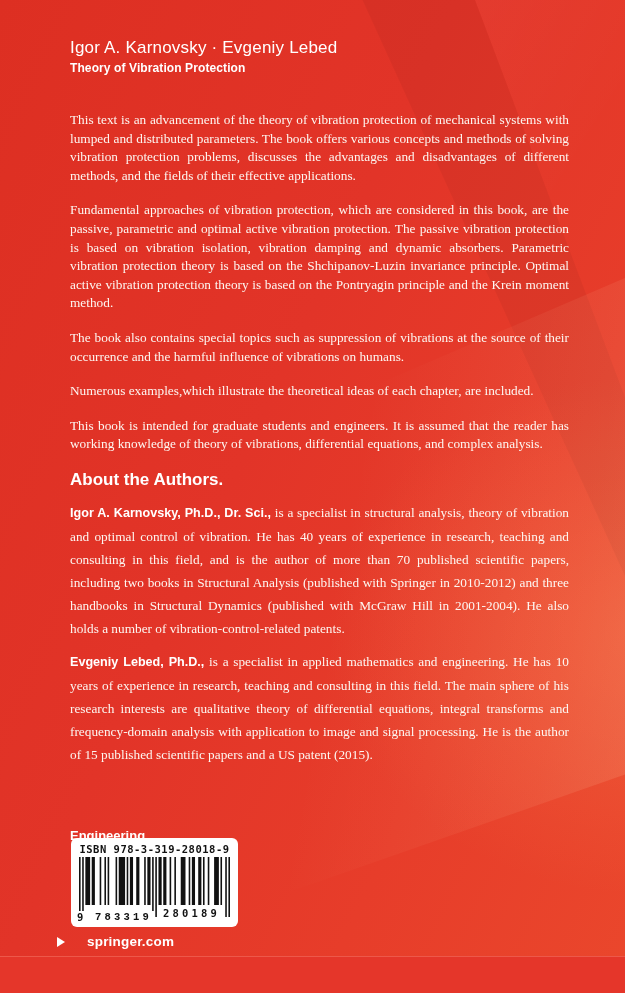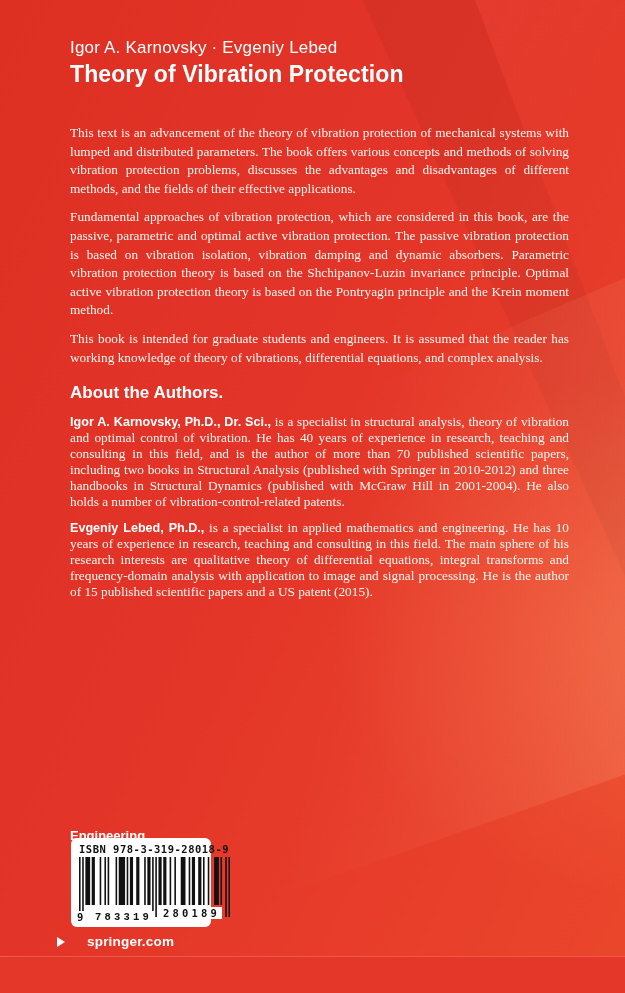--- a/index.html
+++ b/index.html
@@ -20,51 +20,51 @@
   .facet-3{background:linear-gradient(100deg,rgba(255,255,255,0) 55%,rgba(255,200,160,0.10) 85%,rgba(255,220,180,0.16) 100%);
     clip-path:polygon(0 55%,100% 28%,100% 78%,0 100%);}
   .content{
     position:absolute;left:70px;top:38px;width:499px;
   }
   .authors-line{
     font-size:17px;font-weight:400;letter-spacing:0.2px;color:#fff;
     margin:0 0 3px 0;
   }
   .book-title{
-    font-size:23px;font-weight:700;color:#fff;letter-spacing:0.1px;
+    font-size:12px;font-weight:700;color:#fff;letter-spacing:0.1px;
     margin:0 0 36px 0;
   }
   .blurb p{
     font-family:"Liberation Serif",serif;
     font-size:13.3px;line-height:18.6px;
     text-align:justify;
-    margin:4px 0 10px 0;
+    margin:16px 0 10px 0;
     color:#fdf6f1;
   }
   .about-heading{
     font-size:17px;font-weight:700;color:#fff;
     margin:16px 0 11px 0;
   }
   .bio{
     font-family:"Liberation Serif",serif;
-    font-size:13.3px;line-height:16px;
+    font-size:13.3px;line-height:23px;
     text-align:justify;
     margin:0 0 10px 0;
     color:#fdf6f1;
   }
   .bio .bio-name{
     font-family:"Liberation Sans",sans-serif;
     font-size:12.6px;font-weight:700;color:#fff;
   }
   .category-label{
     position:absolute;left:70px;top:816px;
     font-size:13px;font-weight:700;color:#fff;margin-top:12px;
   }
   .isbn-box{
-    position:absolute;left:71px;top:838px;width:140px;height:89px;
+    position:absolute;left:71px;top:838px;width:167px;height:89px;
     background:#fff;border-radius:6px;
     box-sizing:border-box;
     padding:5px 8px 0 8px;
   }
   .isbn-label{
     font-family:"DejaVu Sans Mono","Liberation Mono",monospace;
     font-size:10.5px;font-weight:700;color:#111;
     text-align:center;letter-spacing:0.5px;
     white-space:nowrap;
   }
@@ -106,20 +106,22 @@
   <div class="facet facet-2"></div>
   <div class="facet facet-3"></div>
 
   <div class="content">
     <div class="authors-line">Igor A. Karnovsky · Evgeniy Lebed</div>
     <div class="book-title">Theory of Vibration Protection</div>
 
     <div class="blurb">
       <p>This text is an advancement of the theory of vibration protection of mechanical systems with lumped and distributed parameters. The book offers various concepts and methods of solving vibration protection problems, discusses the advantages and disadvantages of different methods, and the fields of their effective applications.</p>
       <p>Fundamental approaches of vibration protection, which are considered in this book, are the passive, parametric and optimal active vibration protection. The passive vibration protection is based on vibration isolation, vibration damping and dynamic absorbers. Parametric vibration protection theory is based on the Shchipanov-Luzin invariance principle. Optimal active vibration protection theory is based on the Pontryagin principle and the Krein moment method.</p>
+      <p>The book also contains special topics such as suppression of vibrations at the source of their occurrence and the harmful influence of vibrations on humans.</p>
+      <p>Numerous examples,which illustrate the theoretical ideas of each chapter, are included.</p>
       <p>This book is intended for graduate students and engineers. It is assumed that the reader has working knowledge of theory of vibrations, differential equations, and complex analysis.</p>
     </div>
 
     <div class="about-heading">About the Authors.</div>
 
     <p class="bio"><span class="bio-name">Igor A. Karnovsky, Ph.D., Dr. Sci.,</span><span> is a specialist in structural analysis, theory of vibration and optimal control of vibration. He has 40 years of experience in research, teaching and consulting in this field, and is the author of more than 70 published scientific papers, including two books in Structural Analysis (published with Springer in 2010-2012) and three handbooks in Structural Dynamics (published with McGraw Hill in 2001-2004). He also holds a number of vibration-control-related patents.</span></p>
     <p class="bio"><span class="bio-name">Evgeniy Lebed, Ph.D.,</span><span> is a specialist in applied mathematics and engineering. He has 10 years of experience in research, teaching and consulting in this field. The main sphere of his research interests are qualitative theory of differential equations, integral transforms and frequency-domain analysis with application to image and signal processing. He is the author of 15 published scientific papers and a US patent (2015).</span></p>
   </div>
 
   <div class="category-label">Engineering</div>

